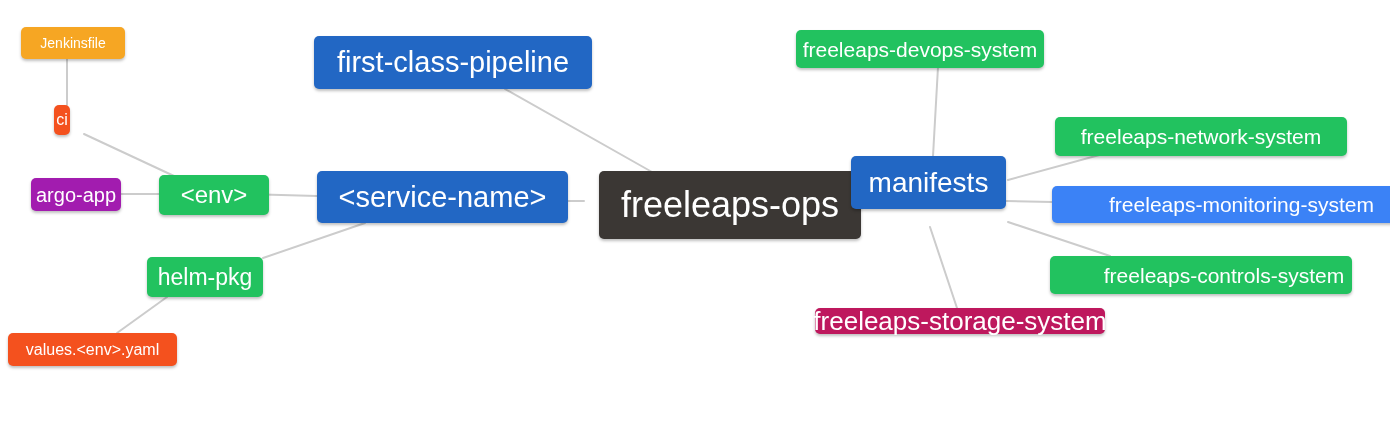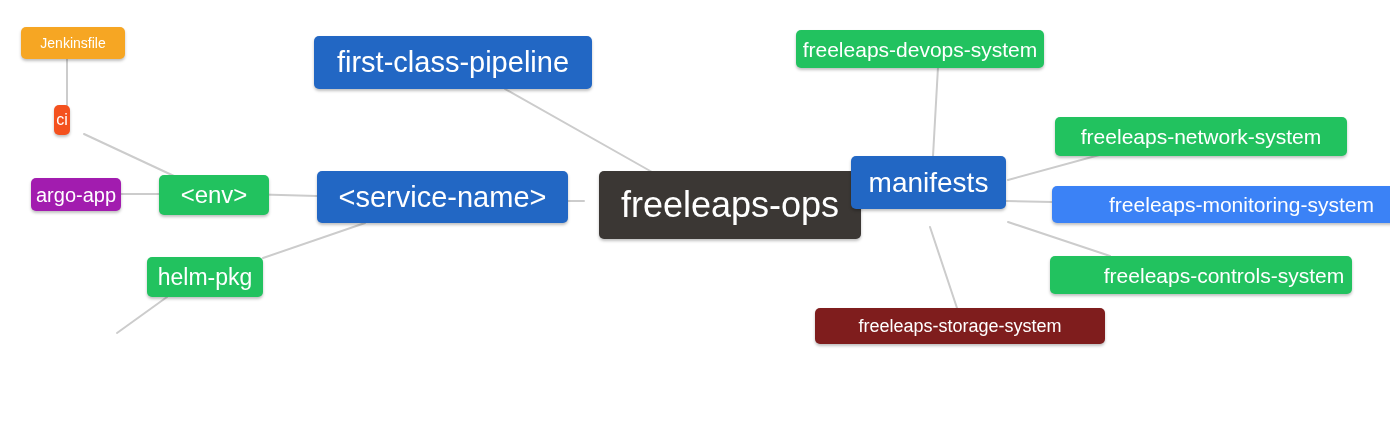--- a/index.html
+++ b/index.html
@@ -71,20 +71,23 @@
   </div>
   <div class="node" style="left: 31px; top: 178px; width: 90px; height: 33px; background: #a21caf; font-size: 20px;">
     <span class="node-label">argo-app</span>
   </div>
   <div class="node" style="left: 159px; top: 175px; width: 110px; height: 40px; background: rgb(34, 194, 95); font-size: 24px;">
     <span class="node-label">&lt;env&gt;</span>
   </div>
   <div class="node" style="left: 147px; top: 257px; width: 116px; height: 40px; background: rgb(34, 194, 95); font-size: 23px;">
     <span class="node-label">helm-pkg</span>
   </div>
+  <div class="node" style="left: 8px; top: 333px; width: 169px; height: 33px; background: rgb(244, 81, 30); font-size: 16px;">
+    <span class="node-label">values.&lt;env&gt;.yaml</span>
+  </div>
   <div class="node" style="left: 314px; top: 36px; width: 278px; height: 53px; background: rgb(34, 103, 196); font-size: 29px;">
     <span class="node-label">first-class-pipeline</span>
   </div>
   <div class="node" style="left: 317px; top: 171px; width: 251px; height: 52px; background: rgb(34, 103, 196); font-size: 29px;">
     <span class="node-label">&lt;service-name&gt;</span>
   </div>
   <div class="node" style="left: 584px; top: 171px; width: 262px; height: 68px; background: rgb(59, 55, 52); font-size: 36px; margin-left: 15px;">
     <span class="node-label">freeleaps-ops</span>
   </div>
   <div class="node" style="left: 851px; top: 156px; width: 155px; height: 53px; background: rgb(34, 103, 196); font-size: 28px;">
@@ -95,17 +98,17 @@
   </div>
   <div class="node" style="left: 1055px; top: 109px; width: 292px; height: 39px; background: rgb(34, 194, 95); font-size: 21px; margin-top: 8px;">
     <span class="node-label">freeleaps-network-system</span>
   </div>
   <div class="node" style="left: 1052px; top: 186px; width: 379px; height: 37px; background: #3b82f6; font-size: 21px;">
     <span class="node-label">freeleaps-monitoring-system</span>
   </div>
   <div class="node" style="left: 1050px; top: 256px; width: 302px; height: 38px; background: rgb(34, 194, 95); font-size: 21px; padding-left: 46px;">
     <span class="node-label">freeleaps-controls-system</span>
   </div>
-  <div class="node" style="left: 815px; top: 308px; width: 290px; height: 36px; background: #7f1d1d; font-size: 18px;">
+  <div class="node" style="left: 815px; top: 308px; width: 290px; height: 26px; background: #be185d; font-size: 26px;">
     <span class="node-label">freeleaps-storage-system</span>
   </div>
 
 </div>
 
 </body></html>

